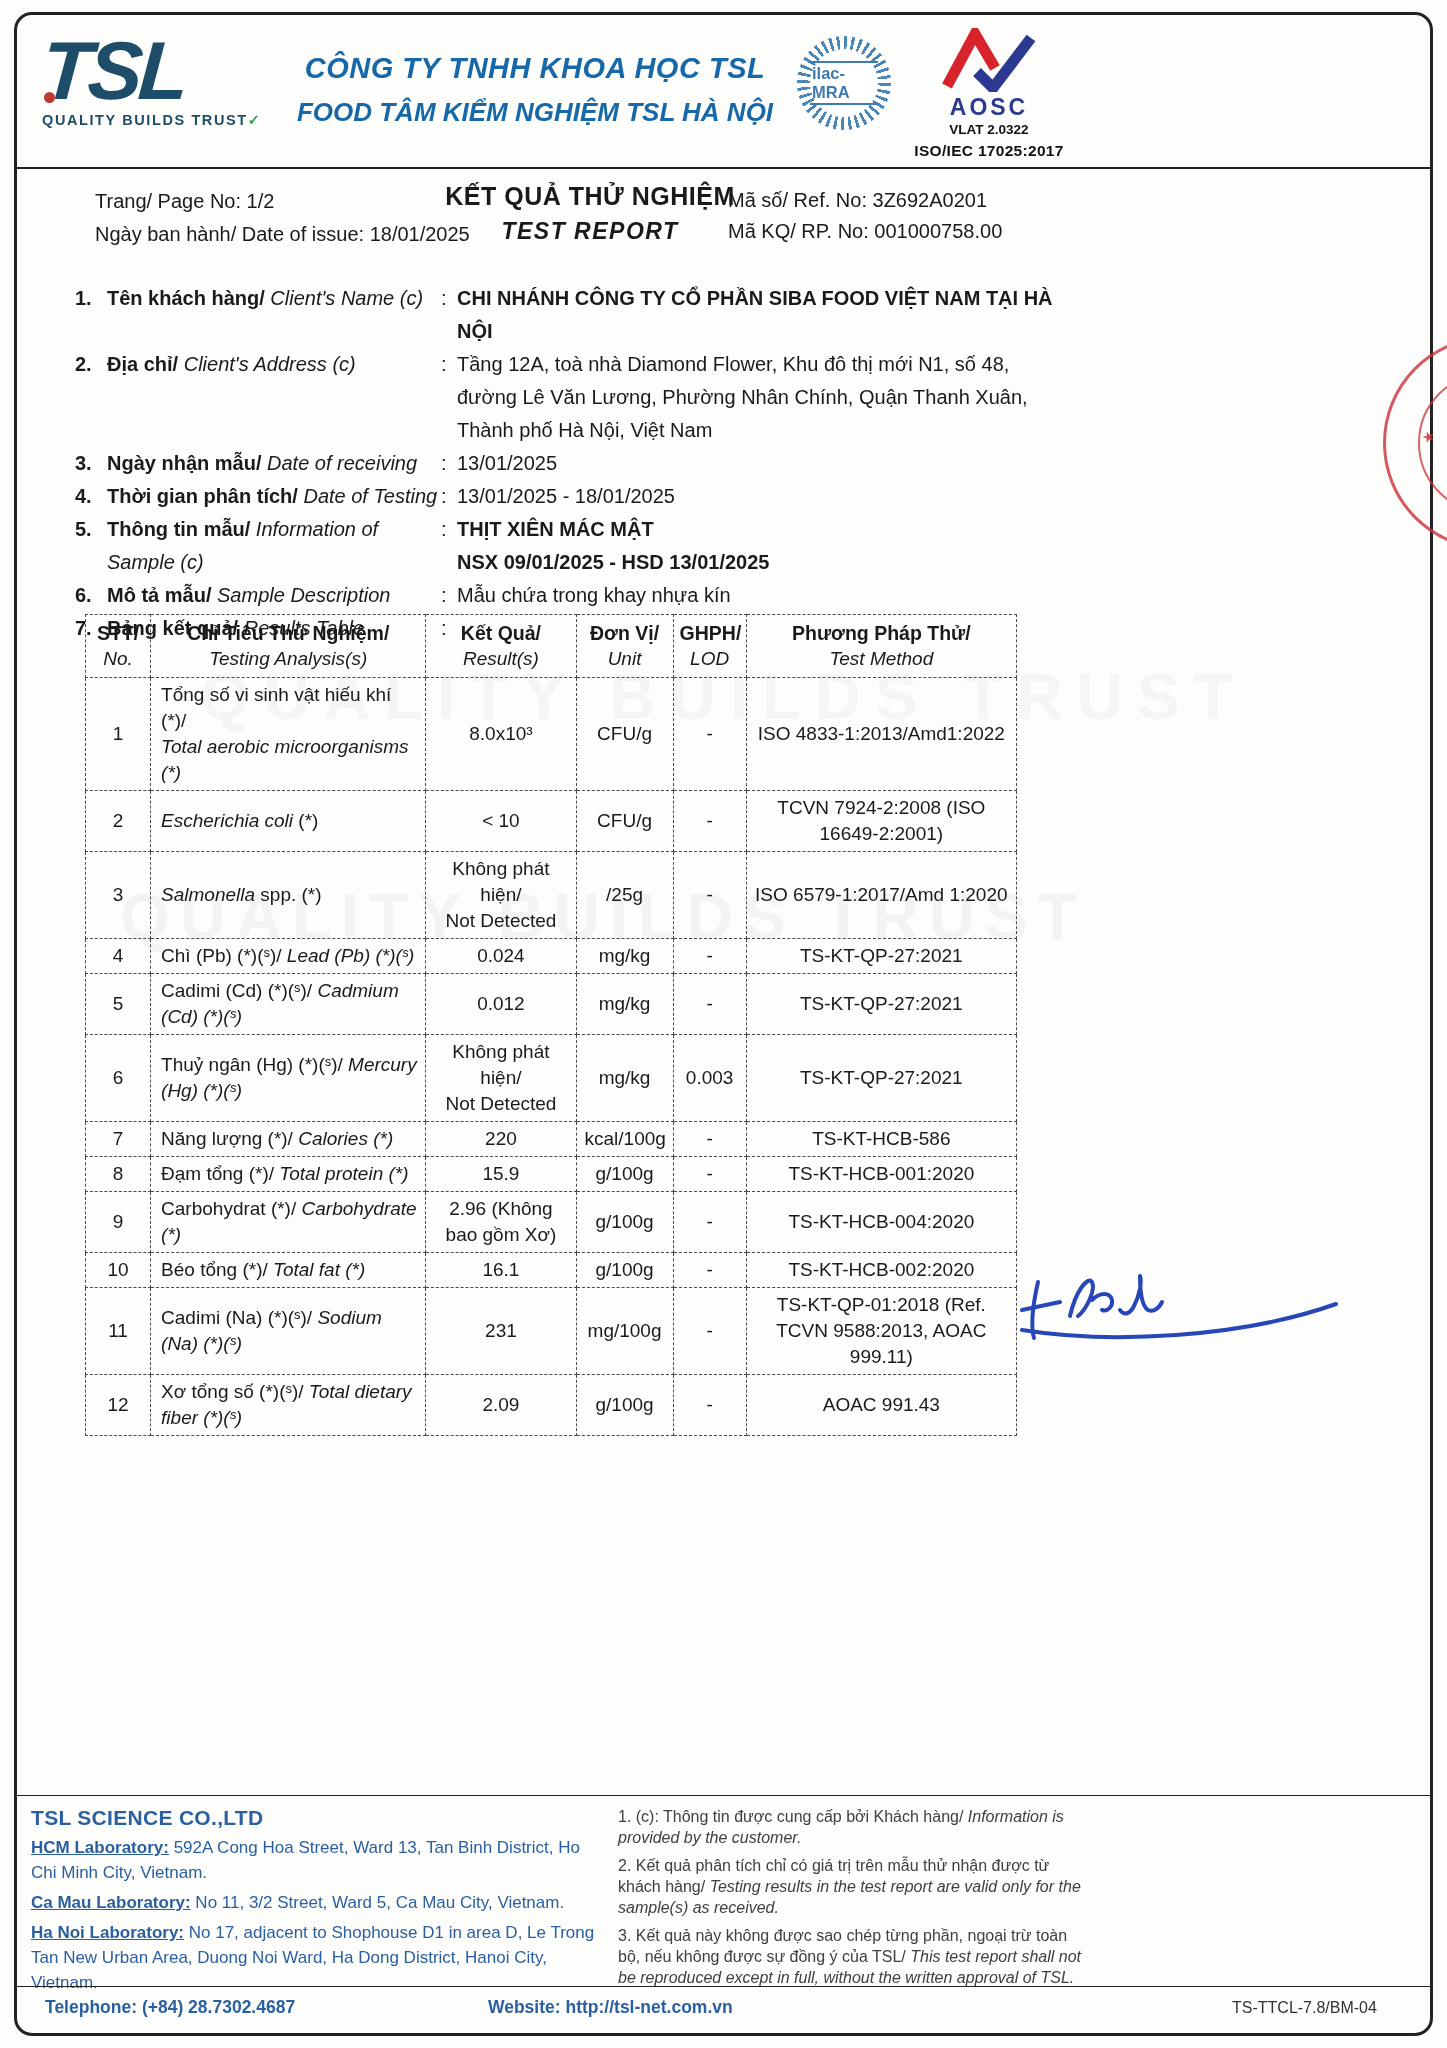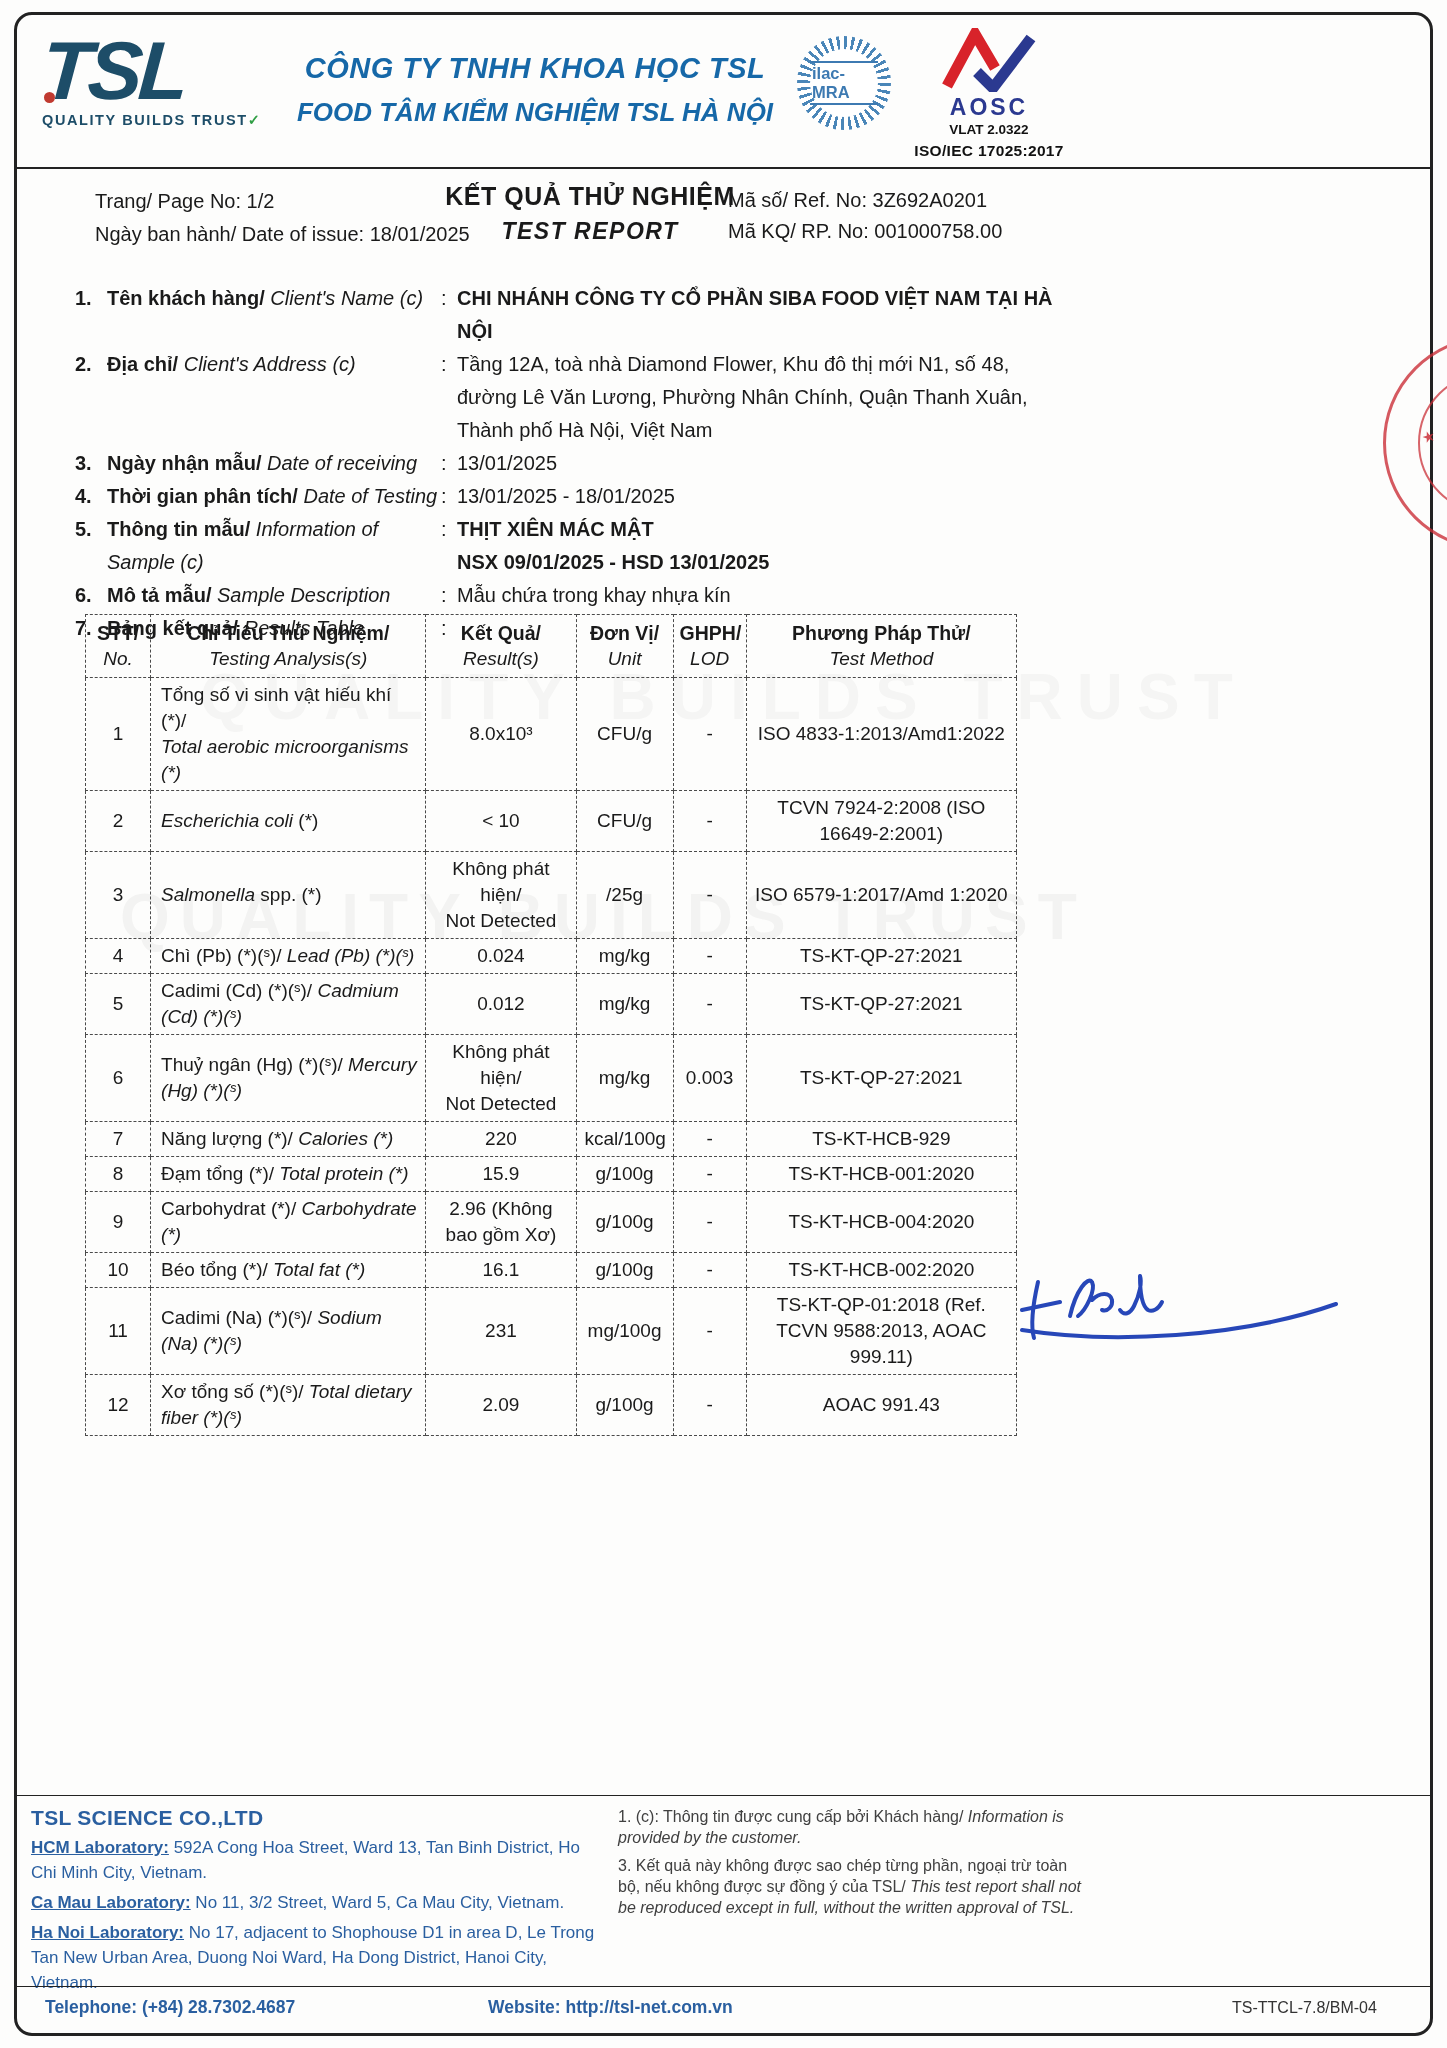--- a/index.html
+++ b/index.html
@@ -289,21 +289,21 @@
             <td>0.003</td>
             <td>TS-KT-QP-27:2021</td>
           </tr>
 
           <tr>
             <td>7</td>
             <td class="analysis pre"><span>Năng lượng (*)/</span><span class="it"></span><span></span><span class="it"> Calories (*)</span></td>
             <td class="pre">220</td>
             <td>kcal/100g</td>
             <td>-</td>
-            <td>TS-KT-HCB-929</td>
+            <td>TS-KT-HCB-586</td>
           </tr>
 
           <tr>
             <td>8</td>
             <td class="analysis pre"><span>Đạm tổng (*)/</span><span class="it"></span><span></span><span class="it"> Total protein (*)</span></td>
             <td class="pre">15.9</td>
             <td>g/100g</td>
             <td>-</td>
             <td>TS-KT-HCB-001:2020</td>
           </tr>
@@ -375,20 +375,21 @@
       <div class="lab-line"><b>Ca Mau Laboratory:</b><span> No 11, 3/2 Street, Ward 5, Ca Mau City, Vietnam.</span></div>
 
       <div class="lab-line"><b>Ha Noi Laboratory:</b><span> No 17, adjacent to Shophouse D1 in area D, Le Trong Tan New Urban Area, Duong Noi Ward, Ha Dong District, Hanoi City, Vietnam.</span></div>
 
   </div>
 
   <div class="footer-notes">
 
       <div class="note"><span>1. (c): Thông tin được cung cấp bởi Khách hàng/ </span><span class="en">Information is provided by the customer.</span></div>
 
+      <div class="note"><span>2. Kết quả phân tích chỉ có giá trị trên mẫu thử nhận được từ khách hàng/ </span><span class="en">Testing results in the test report are valid only for the sample(s) as received.</span></div>
 
       <div class="note"><span>3. Kết quả này không được sao chép từng phần, ngoại trừ toàn bộ, nếu không được sự đồng ý của TSL/ </span><span class="en">This test report shall not be reproduced except in full, without the written approval of TSL.</span></div>
 
   </div>
 
   <div class="hline" style="top:1986px; border-top-width:1.5px;"></div>
 
   <div class="footer-bottom">
     <span class="fb-tel">Telephone: (+84) 28.7302.4687</span>
     <span class="fb-web">Website: http://tsl-net.com.vn</span>

